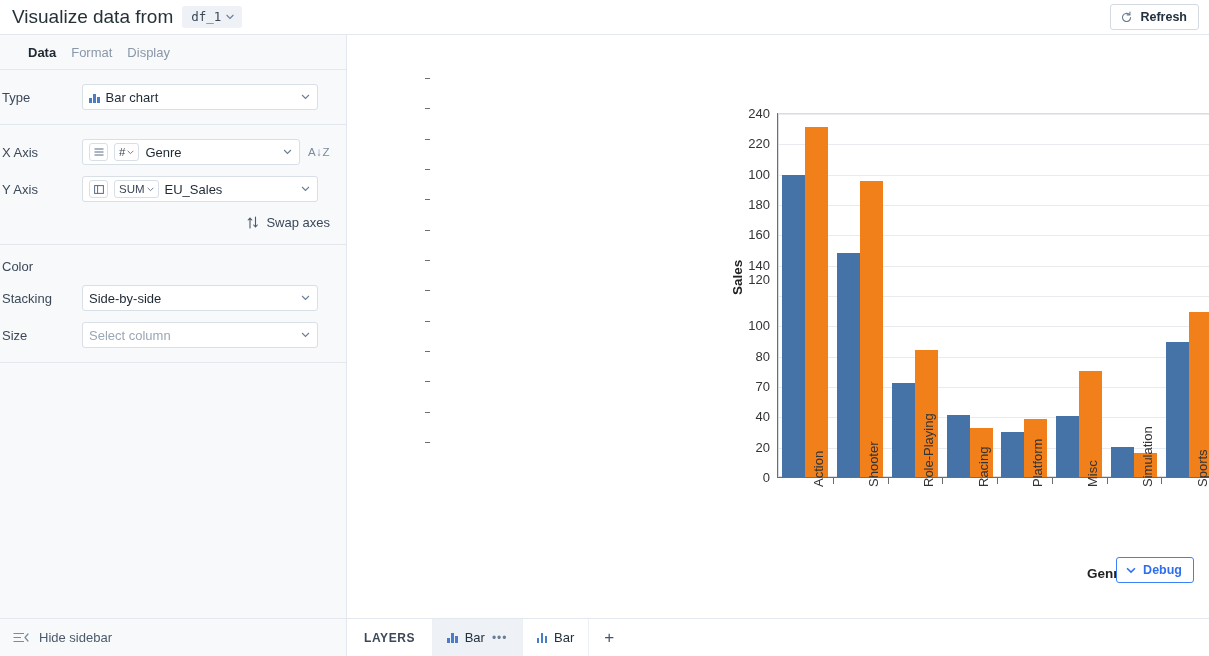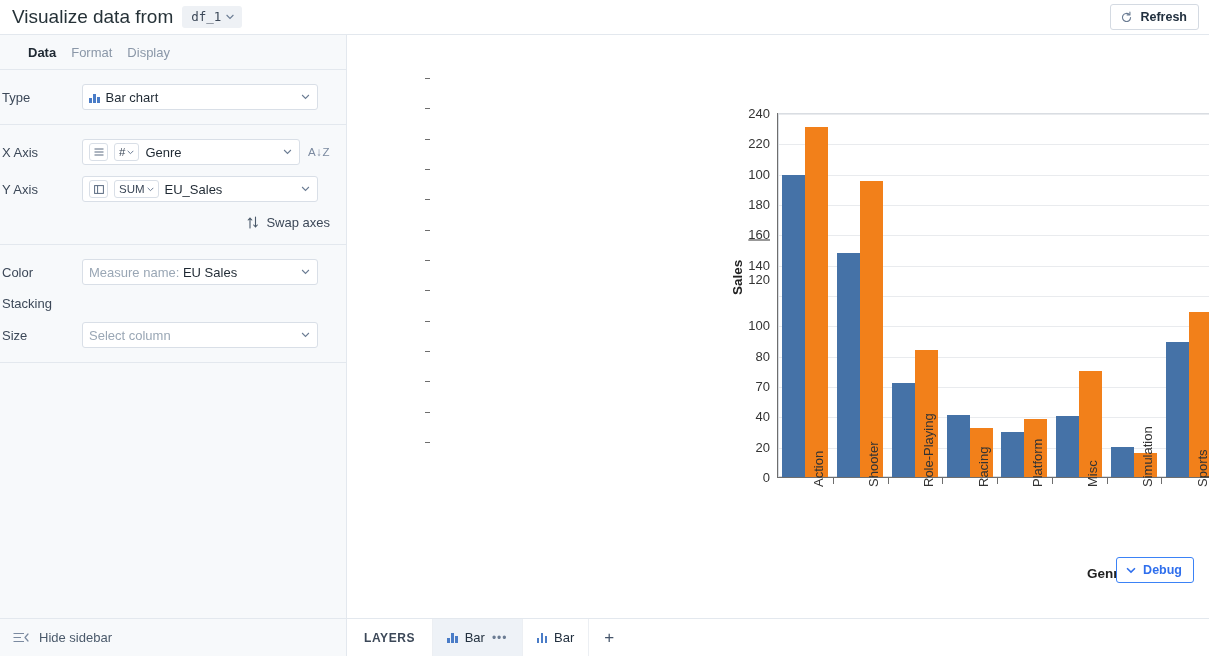--- a/index.html
+++ b/index.html
@@ -269,32 +269,29 @@
             <path d="M3 12 V2 M3 2 L1.2 4 M3 2 L4.8 4" stroke="#4b5a6b" stroke-width="1.1" fill="none" stroke-linecap="round"></path>
             <path d="M8.5 1 V11 M8.5 11 L6.7 9 M8.5 11 L10.3 9" stroke="#4b5a6b" stroke-width="1.1" fill="none" stroke-linecap="round"></path>
           </svg>
           <span class="swap-label">Swap axes</span>
         </div>
       </div>
 
       <div class="section">
         <div class="row">
           <span class="row-label">Color</span>
-          <div class="ctrl muted">
-            <span class="ctrl-text">
-              <span>Measure name:</span>
-              <span class="val">EU Sales</span>
-            </span>
+        </div>
+        <div class="row">
+          <span class="row-label">Stacking</span>
+          <div class="ctrl">
+            <span class="ctrl-text">Side-by-side</span>
             <svg class="caret" width="9" height="6" viewBox="0 0 8 6">
               <path d="M0.6 1 L4 4.4 L7.4 1" stroke="#6b7c93" stroke-width="1.1" fill="none"></path>
             </svg>
           </div>
-        </div>
-        <div class="row">
-          <span class="row-label">Stacking</span>
         </div>
         <div class="row">
           <span class="row-label">Size</span>
           <div class="ctrl muted">
             <span class="ctrl-text">Select column</span>
             <svg class="caret" width="9" height="6" viewBox="0 0 8 6">
               <path d="M0.6 1 L4 4.4 L7.4 1" stroke="#6b7c93" stroke-width="1.1" fill="none"></path>
             </svg>
           </div>
         </div>
@@ -334,21 +331,21 @@
 
         <div class="y-ticks" id="y-ticks">
             <div class="ylabel-txt" style="top: 442px;">0</div>
             <div class="ylabel-txt" style="top: 411.667px;">20</div>
             <div class="ylabel-txt" style="top: 381.333px;">40</div>
             <div class="ylabel-txt" style="top: 351px;">70</div>
             <div class="ylabel-txt" style="top: 320.667px;">80</div>
             <div class="ylabel-txt" style="top: 290.333px;">100</div>
             <div class="ylabel-txt" style="top: 244px;">120</div>
             <div class="ylabel-txt" style="top: 229.667px;">140</div>
-            <div class="ylabel-txt" style="top: 199.333px; text-decoration: underline;">160</div>
+            <div class="ylabel-txt" style="top: 199.333px;">160</div>
             <div class="ylabel-txt" style="top: 169px;">180</div>
             <div class="ylabel-txt" style="top: 138.667px;">100</div>
             <div class="ylabel-txt" style="top: 108.333px;">220</div>
             <div class="ylabel-txt" style="top: 78px;">240</div>
           </div>
         <div id="x-ticks">
             <div class="tick-x" style="left: 485.75px;"></div>
             <div class="tick-x" style="left: 540.5px;"></div>
             <div class="tick-x" style="left: 595.25px;"></div>
             <div class="tick-x" style="left: 650px;"></div>

